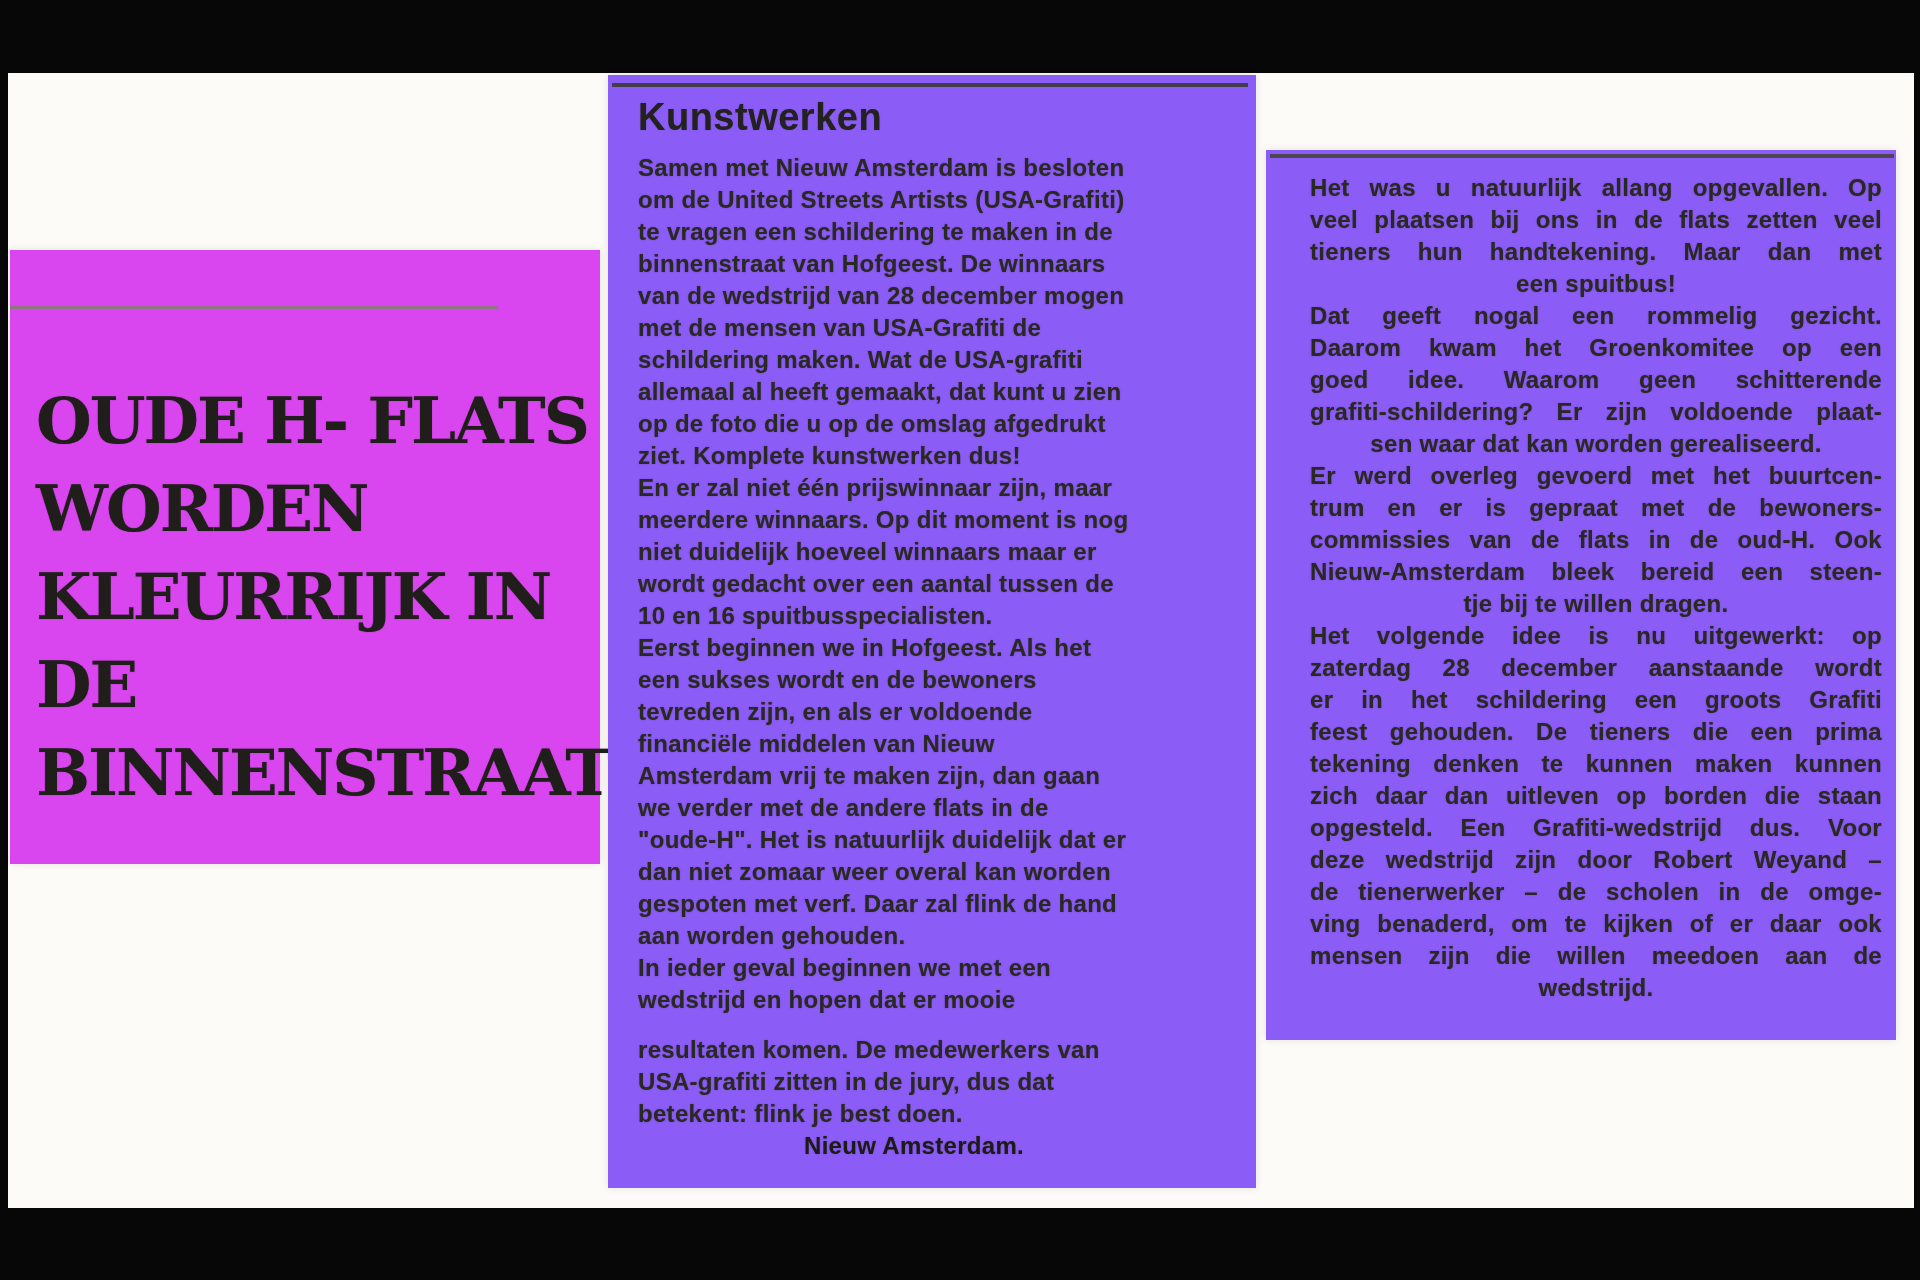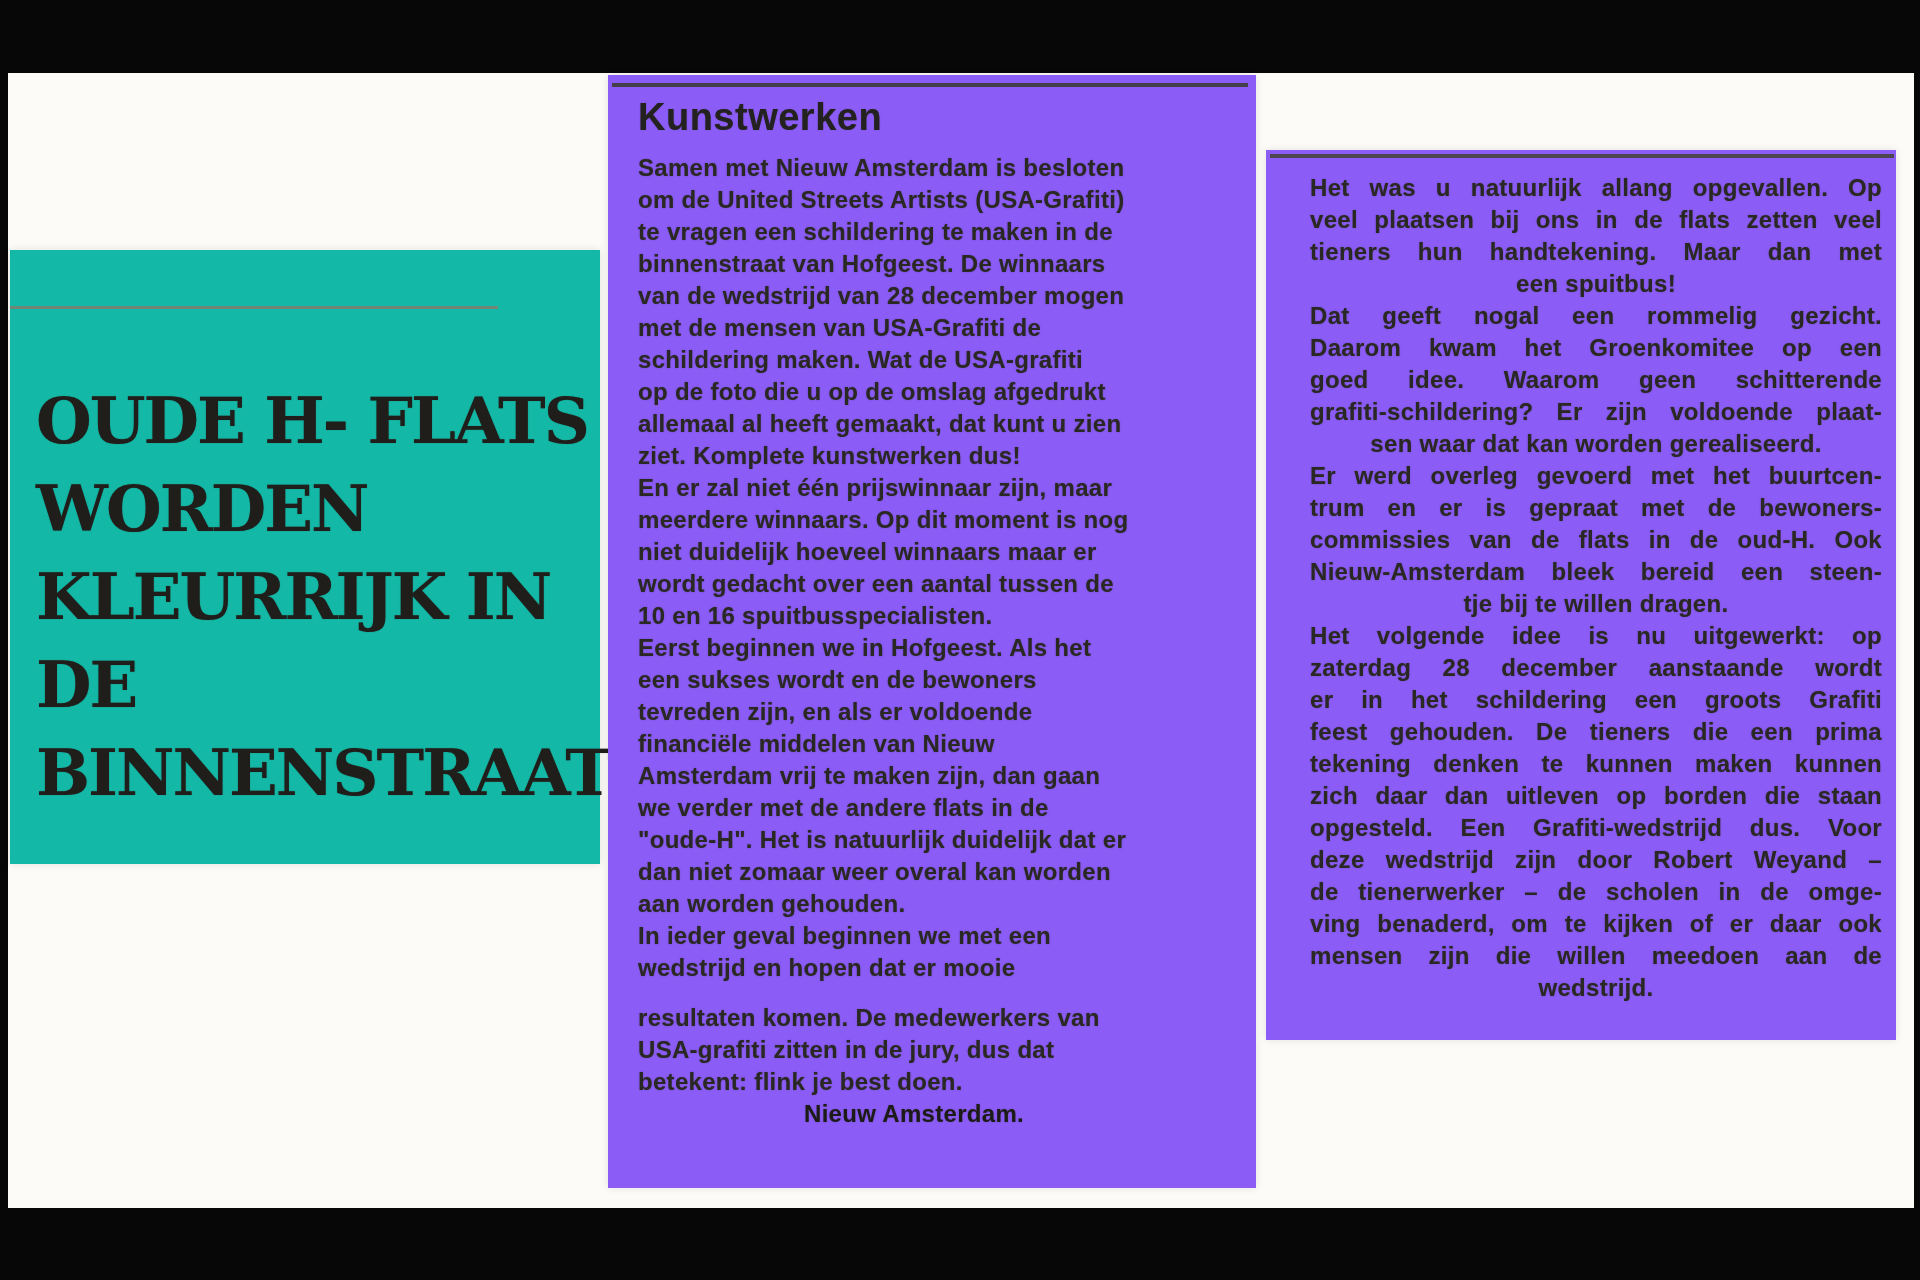--- a/index.html
+++ b/index.html
@@ -48,21 +48,21 @@
     font-weight:bold;
   }
 </style>
 </head>
 <body>
 
 <div class="stage" style="background: rgb(7, 7, 7);">
 
   <div class="scan-bg" style="background: rgb(252, 251, 247);"></div>
 
-  <section class="clip clip-headline" id="headlineClip" style="background: #14b8a6;">
+  <section class="clip clip-headline" id="headlineClip" style="background: #d946ef;">
     <div class="edge-line headline-edge"></div>
     <h1 class="headline" id="headlineText">
         <div class="line">OUDE H- FLATS</div>
         <div class="line">WORDEN</div>
         <div class="line">KLEURRIJK IN</div>
         <div class="line">DE</div>
         <div class="line">BINNENSTRAAT</div>
       </h1>
   </section>
 
@@ -70,36 +70,37 @@
     <div class="edge-line article-edge"></div>
     <h2 class="article-title">Kunstwerken</h2>
     <div class="colbody article-body" id="articleBody">
         <div class="line">Samen met Nieuw Amsterdam is besloten</div>
         <div class="line">om de United Streets Artists (USA-Grafiti)</div>
         <div class="line">te vragen een schildering te maken in de</div>
         <div class="line">binnenstraat van Hofgeest. De winnaars</div>
         <div class="line">van de wedstrijd van 28 december mogen</div>
         <div class="line">met de mensen van USA-Grafiti de</div>
         <div class="line">schildering maken. Wat de USA-grafiti</div>
+        <div class="line">allemaal al heeft gemaakt, dat kunt u zien</div>
         <div class="line">op de foto die u op de omslag afgedrukt</div>
-        <div class="line">allemaal al heeft gemaakt, dat kunt u zien</div>
         <div class="line">ziet. Komplete kunstwerken dus!</div>
         <div class="line">En er zal niet één prijswinnaar zijn, maar</div>
         <div class="line">meerdere winnaars. Op dit moment is nog</div>
         <div class="line">niet duidelijk hoeveel winnaars maar er</div>
         <div class="line">wordt gedacht over een aantal tussen de</div>
         <div class="line">10 en 16 spuitbusspecialisten.</div>
         <div class="line">Eerst beginnen we in Hofgeest. Als het</div>
         <div class="line">een sukses wordt en de bewoners</div>
         <div class="line">tevreden zijn, en als er voldoende</div>
         <div class="line">financiële middelen van Nieuw</div>
         <div class="line">Amsterdam vrij te maken zijn, dan gaan</div>
         <div class="line">we verder met de andere flats in de</div>
         <div class="line">"oude-H". Het is natuurlijk duidelijk dat er</div>
         <div class="line">dan niet zomaar weer overal kan worden</div>
+        <div class="line">gespoten met verf. Daar zal flink de hand</div>
         <div class="line">aan worden gehouden.</div>
         <div class="line">In ieder geval beginnen we met een</div>
         <div class="line">wedstrijd en hopen dat er mooie</div>
         <div class="line gap">resultaten komen. De medewerkers van</div>
         <div class="line">USA-grafiti zitten in de jury, dus dat</div>
         <div class="line">betekent: flink je best doen.</div>
         <div class="line signature">Nieuw Amsterdam.</div>
       </div>
   </section>
 

